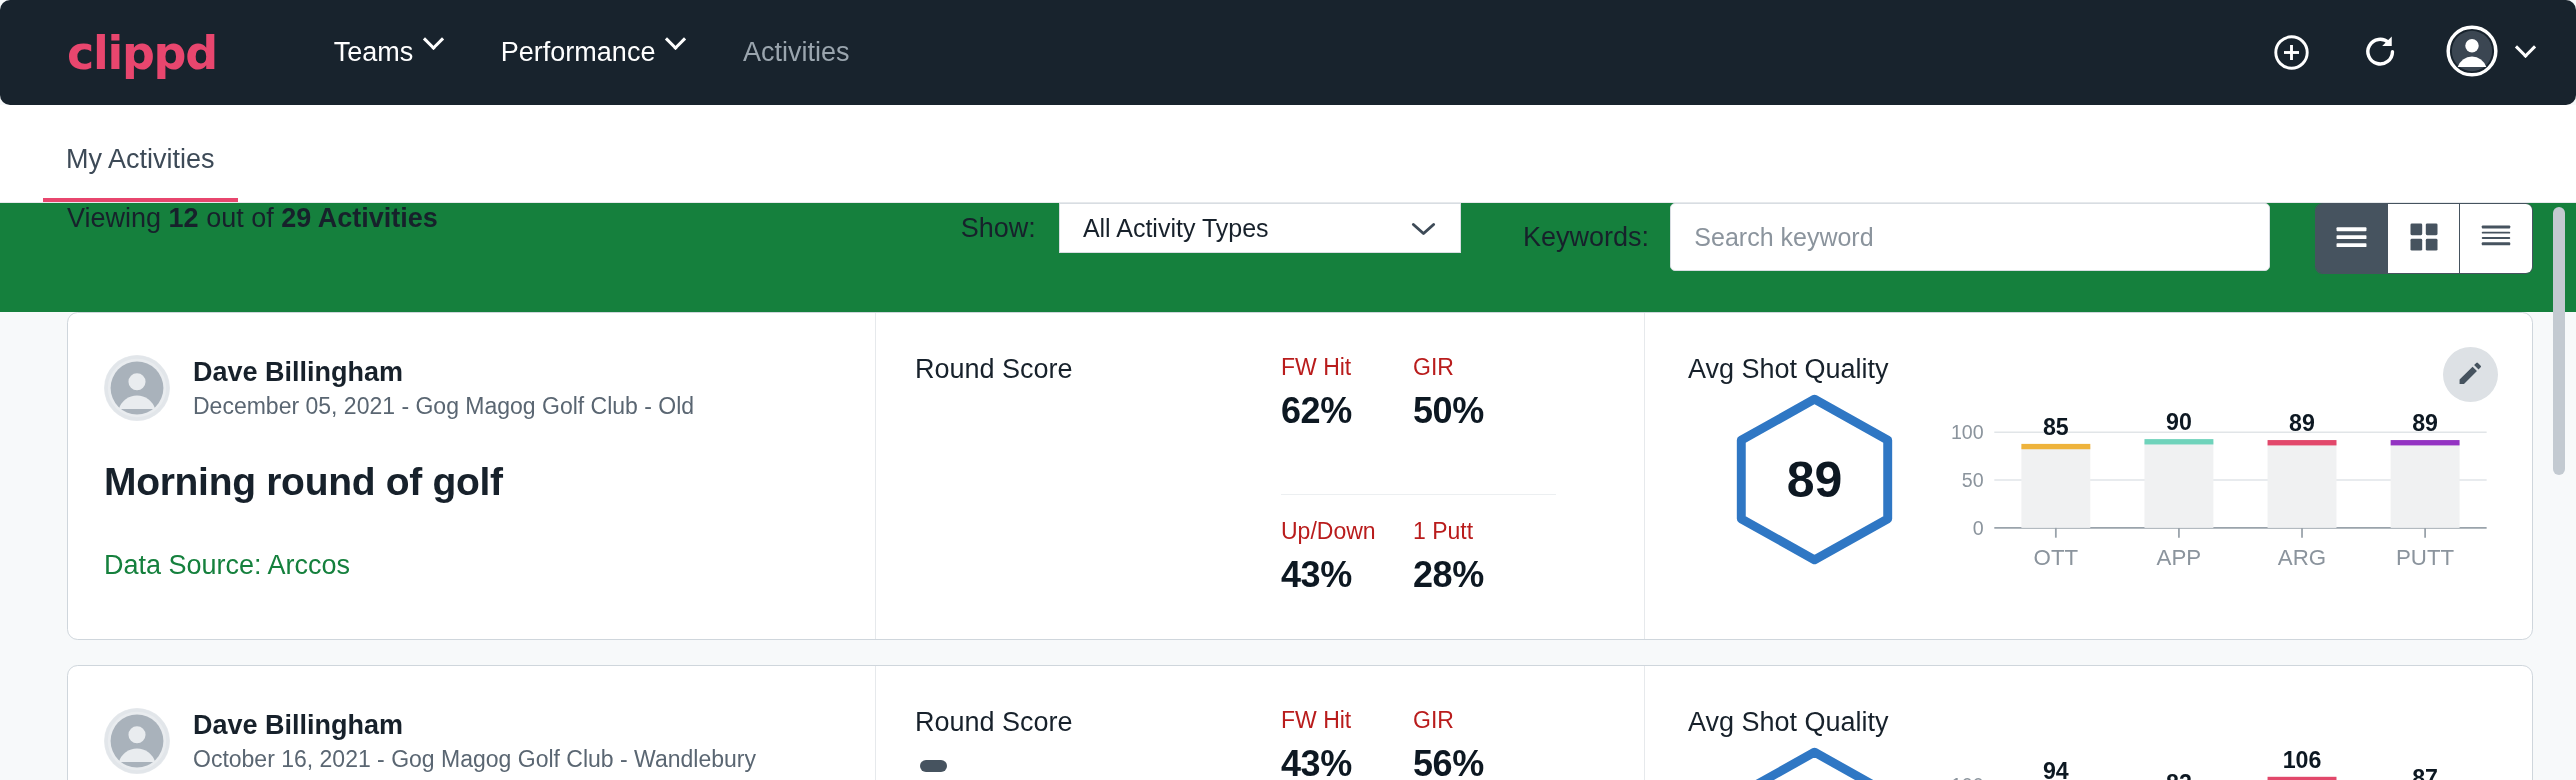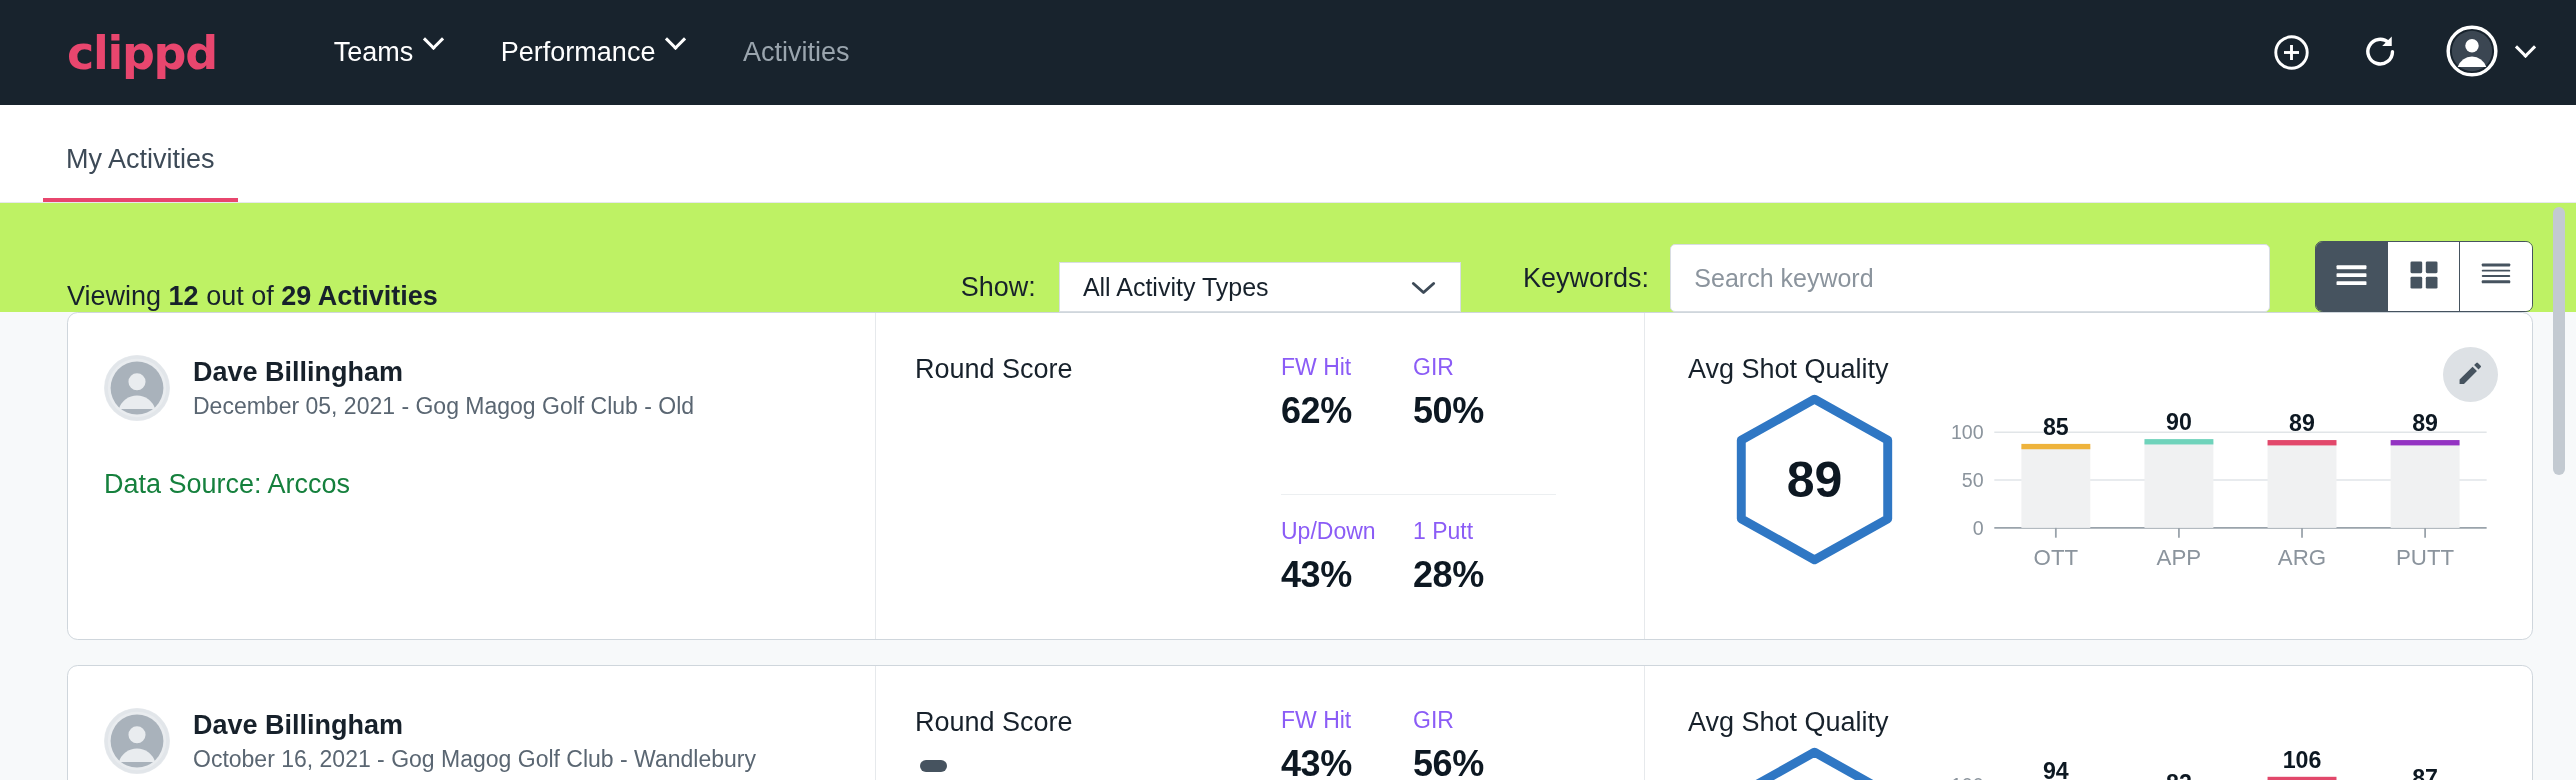--- a/index.html
+++ b/index.html
@@ -11,20 +11,21 @@
   }
 
   
   .topnav {
     height: 105px;
     background: #18232d;
     display: flex;
     align-items: center;
     padding: 0 43px 0 67px;
     position: relative;
+    border-radius: 10px;
   }
   .logo {
     font-size: 46px;
     font-weight: 700;
     color: #e8466e;
     letter-spacing: -1.3px;
     font-family: "DejaVu Sans", sans-serif;
   }
   .nav-items {
     display: flex;
@@ -81,23 +82,23 @@
     border-bottom: 4.5px solid transparent;
     cursor: pointer;
     white-space: nowrap;
   }
   .tab.active { border-bottom-color: #e8466e; }
 
   
   .filterbar {
     height: 109px;
     display: flex;
-    align-items: flex-end;
+    align-items: flex-start;
     padding: 0 43px 0 67px;
-    background: #bef264;
+    background: #15803d;
   }
   .viewing {
     font-size: 27px;
     color: #17212b;
     white-space: nowrap;
   }
   .viewing b { font-weight: 700; }
 
   .show-group {
     display: flex; align-items: center; gap: 23px;
@@ -214,21 +215,21 @@
 
   .stats-grid {
     display: grid;
     grid-template-columns: 132px 143px;
     column-gap: 0px;
     margin-left: 9px;
   }
   .stat { padding-right: 23px; }
   .stat-top { padding-bottom: 19.6px; border-bottom: 1.8px solid #eceff1; }
   .stat-bottom { padding-top: 23px; }
-  .stat-lbl { font-size: 23px; color: #8b5cf6; }
+  .stat-lbl { font-size: 23px; color: #b91c1c; }
   .stat-val { font-size: 36px; font-weight: 700; color: #0d1822; margin-top: 9px; letter-spacing: -0.4px; }
 
   .card-right {
     flex: 1;
     padding: 41px 36px 0 43px;
     position: relative;
   }
   .asq-body { display: flex; align-items: flex-start; margin-top: 7.1px; }
   .hexwrap { width: 187px; flex: 0 0 auto; margin-left: 37px; }
   .hex-num {
@@ -385,20 +386,21 @@
             <circle cx="12" cy="12" r="9.6" fill="#a9b2bb"></circle>
             <circle cx="12" cy="9.7" r="3.1" fill="#e9ecef"></circle>
             <path d="M5.4 19.6a6.9 6.9 0 0 1 13.2 0z" fill="#e9ecef"></path>
           </svg>
         </div>
         <div>
           <div class="who-name">Dave Billingham</div>
           <div class="who-meta">December 05, 2021 - Gog Magog Golf Club - Old</div>
         </div>
       </div>
+      <div class="card-title">Morning round of golf</div>
       <div class="card-src">Data Source: Arccos</div>
     </div>
 
     <div class="card-mid">
       <div class="score-col">
         <div class="sec-label">Round Score</div>
       </div>
       <div class="stats-grid">
         <div class="stat stat-top">
           <div class="stat-lbl">FW Hit</div>

